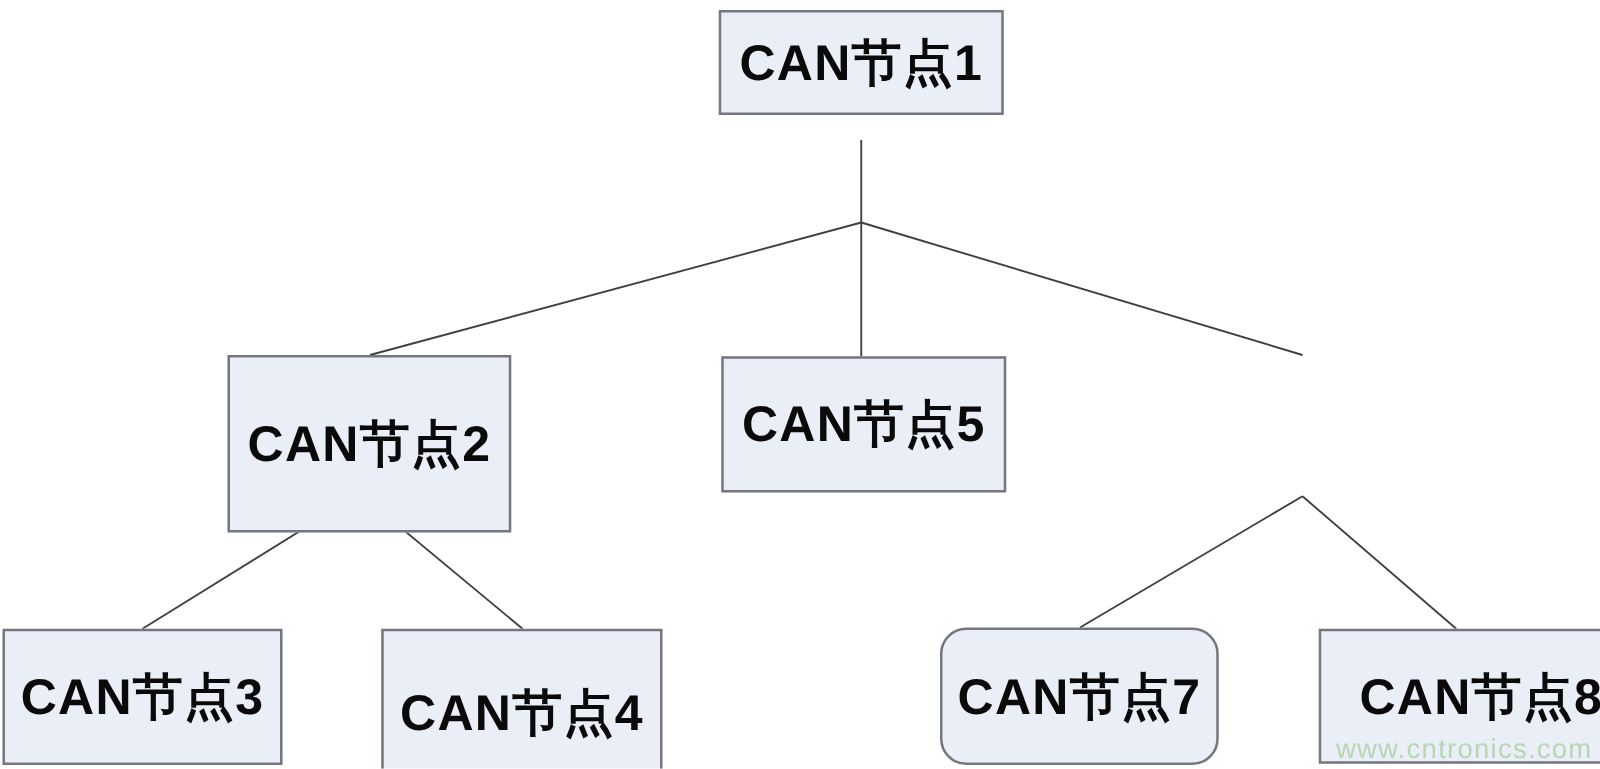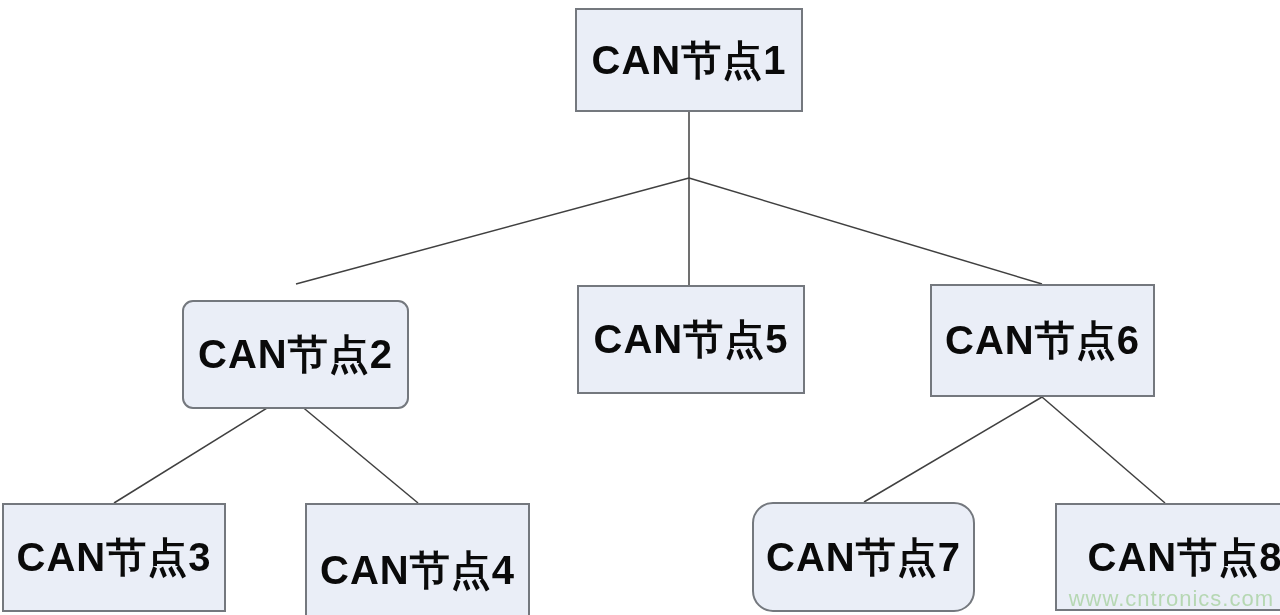--- a/index.html
+++ b/index.html
@@ -34,22 +34,22 @@
     display: flex;
     align-items: center;
     justify-content: center;
     font-weight: bold;
     font-size: 40px;
     color: #0a0a0a;
     letter-spacing: 1px;
     white-space: nowrap;
   }
   
-  #node1 { left: 575px; top: 8px;   width: 228px; height: 104px; }
-  #node2 { left: 182px; top: 300px; width: 227px; height: 109px; border-radius: 11px; }
+  #node1 { left: 575px; top: 8px;   width: 228px; height: 84px; }
+  #node2 { left: 182px; top: 284px; width: 227px; height: 142px; }
   #node5 { left: 577px; top: 285px; width: 228px; height: 109px; }
   #node6 { left: 930px; top: 284px; width: 225px; height: 113px; }
   #node3 { left: 2px;   top: 503px; width: 224px; height: 109px; }
   #node4 { left: 305px; top: 503px; width: 225px; height: 134px; }
   #node7 { left: 752px; top: 502px; width: 223px; height: 110px; border-radius: 21px; }
   #node8 { left: 1055px;top: 503px; width: 260px; height: 108px; }
   .watermark {
     position: absolute;
     right: 6px;
     bottom: 3px;
@@ -85,23 +85,20 @@
   </div>
 
   <div id="node2" class="node-box">
     <span>CAN节点2</span>
   </div>
 
   <div id="node5" class="node-box">
     <span>CAN节点5</span>
   </div>
 
-  <div id="node6" class="node-box">
-    <span>CAN节点6</span>
-  </div>
 
   <div id="node3" class="node-box">
     <span>CAN节点3</span>
   </div>
 
   <div id="node4" class="node-box">
     <span>CAN节点4</span>
   </div>
 
   <div id="node7" class="node-box">

